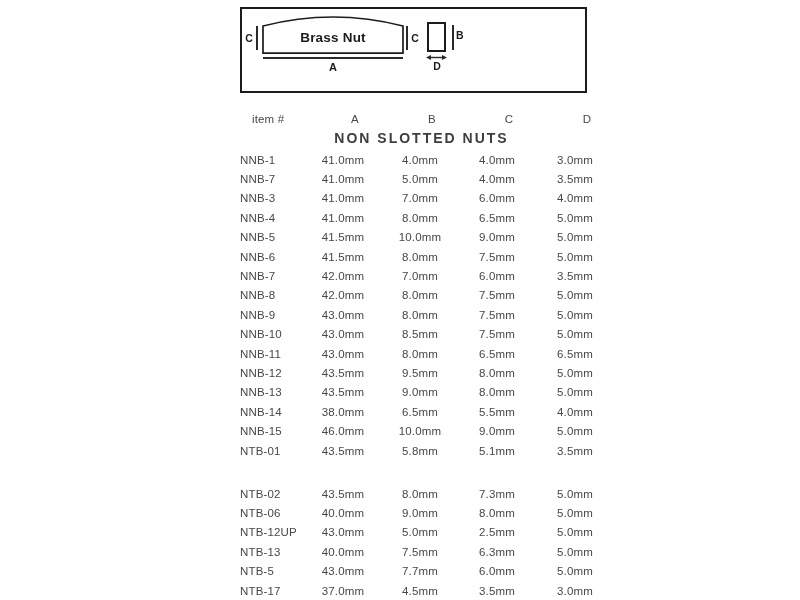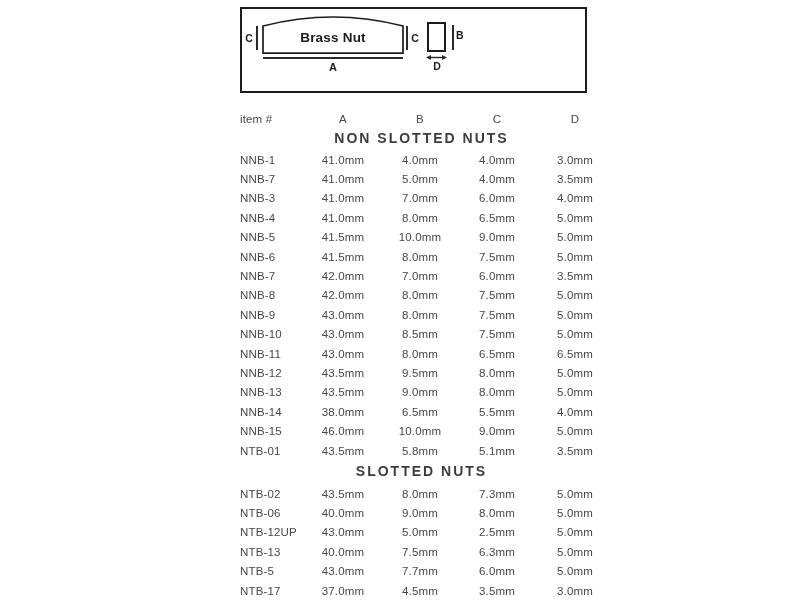--- a/index.html
+++ b/index.html
@@ -32,21 +32,21 @@
   .dline-svg { left: 184px; top: 45px; width: 21px; height: 7px; }
   .dlab  { left: 185px; top: 51px; width: 20px; text-align: center; }
   .legend { left: 235px; top: 9px; width: 106px; }
   .legend-item {
     height: 18.4px; line-height: 18.4px; font-size: 11px; font-weight: 700;
     color: #1b1b1b; letter-spacing: 0.2px; white-space: nowrap;
   }
 
   
   .tgrid {
-    position: absolute; left: 240px; width: 373px;
+    position: absolute; left: 252px; width: 373px;
     display: grid; grid-template-columns: 63px 80px 74px 80px 76px;
     color: #474747; font-size: 11.5px; letter-spacing: 0.15px;
   }
   .thead { top: 110px; height: 18px; align-items: center; }
   .thead > div { text-align: center; }
   .thead > div:first-child { text-align: left; }
   .sec-title {
     position: absolute; left: 240px; width: 363px; height: 18px; line-height: 18px;
     text-align: center; font-size: 14px; letter-spacing: 2px; color: #3d3d3d;
     white-space: nowrap;
@@ -215,21 +215,20 @@
       </div>
       <div class="row">
         <div class="cell c0">NTB-01</div>
         <div class="cell c1">43.5mm</div>
         <div class="cell c2">5.8mm</div>
         <div class="cell c3">5.1mm</div>
         <div class="cell c4">3.5mm</div>
       </div>
     </div>
 
-  <div class="sec-title t1">SLOTTED NUTS</div>
   <div class="rows r1" id="rows-1">
       <div class="row">
         <div class="cell c0">NTB-02</div>
         <div class="cell c1">43.5mm</div>
         <div class="cell c2">8.0mm</div>
         <div class="cell c3">7.3mm</div>
         <div class="cell c4">5.0mm</div>
       </div>
       <div class="row">
         <div class="cell c0">NTB-06</div>

